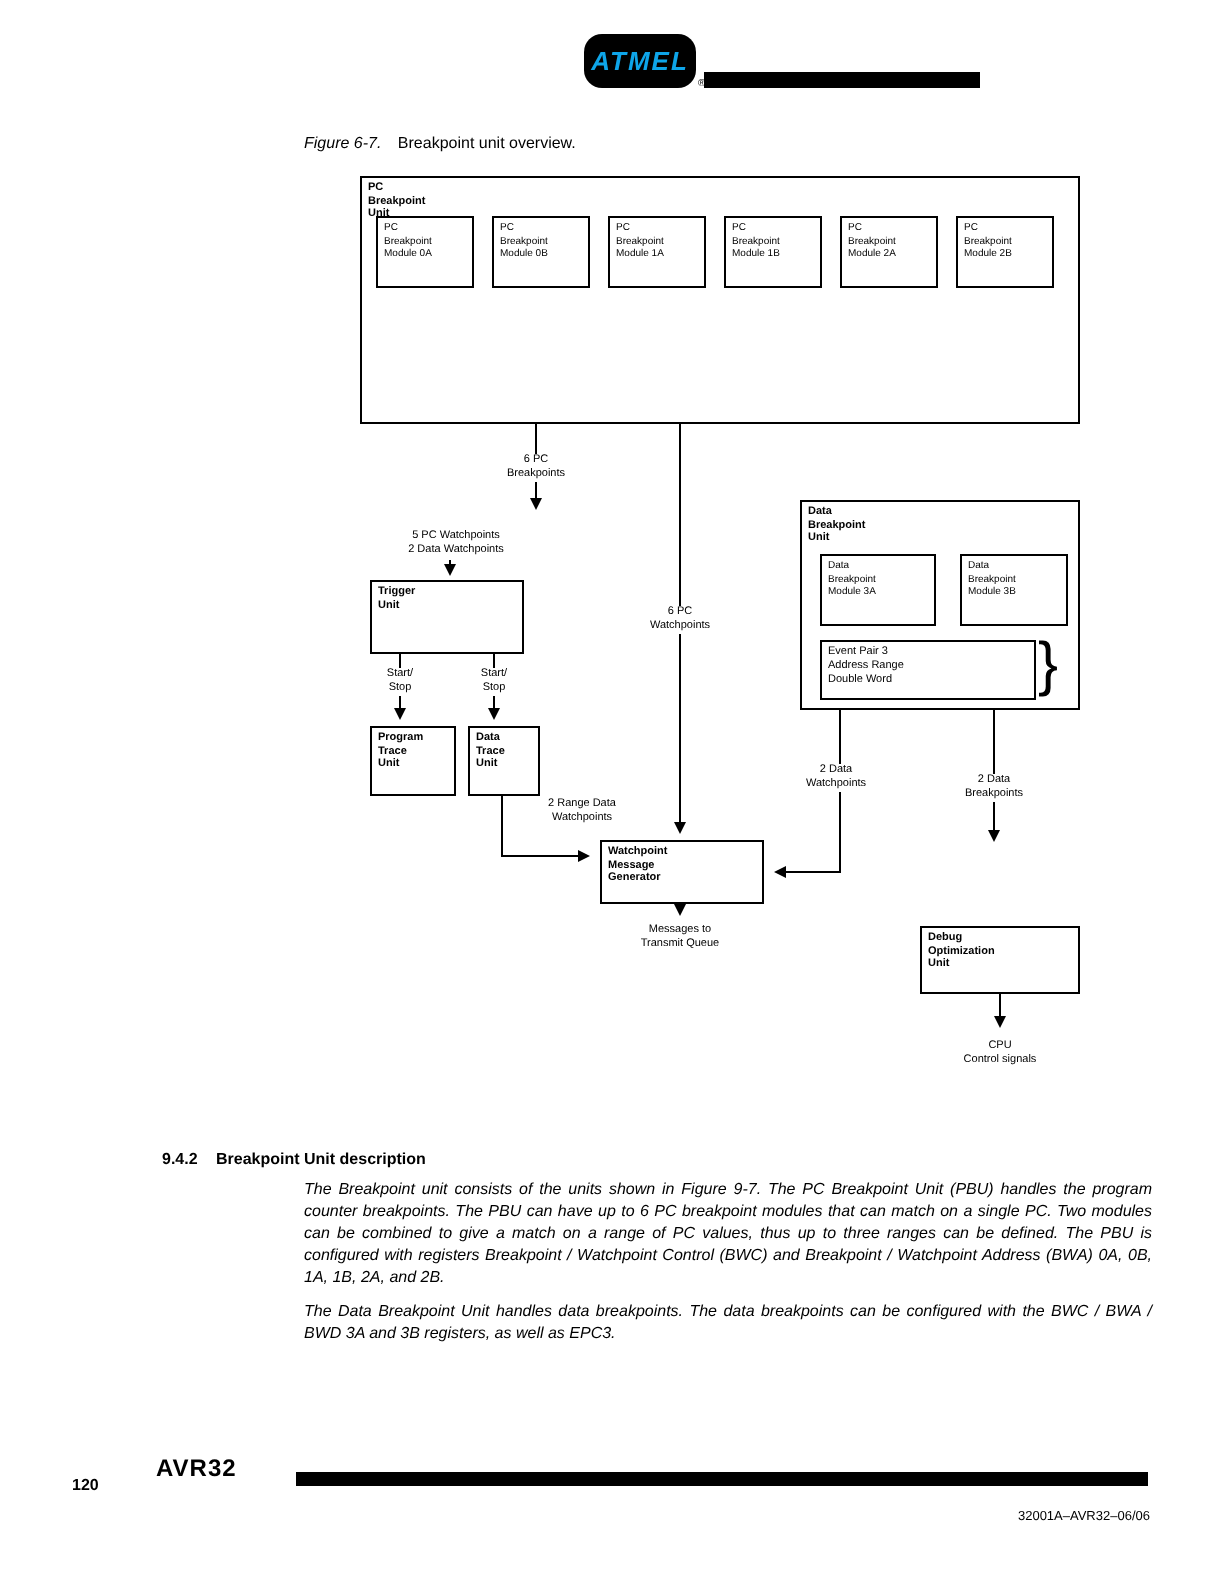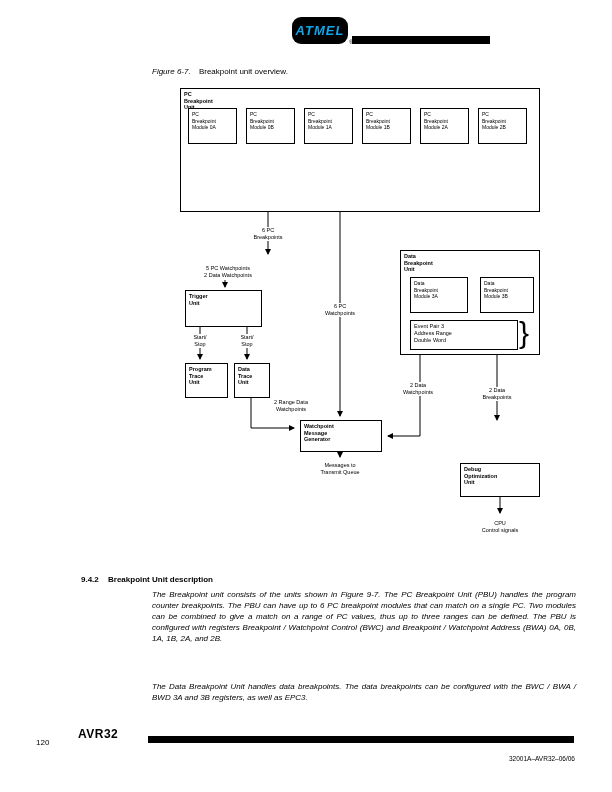--- a/index.html
+++ b/index.html
@@ -47,22 +47,22 @@
   }
   .section-heading { position:absolute; top:575px; left:0; width:612px; font-size:8px; font-weight:bold; }
   .section-num { position:absolute; left:38px;padding-left:43px; }
   .section-title { position:absolute; left:85px;padding-left:23px; }
   .body-para {
     position:absolute; left:152px; width:424px; font-size:8px; line-height:11px;
     text-align:justify;
     font-style:italic;
   }
   .para1 { top:589px; }
-  .para2 { top:681px; }
-  .page-num { position:absolute; left:36px; top:738px; font-size:8px; font-weight:normal; }
+  .para2 { top:650px; }
+  .page-num { position:absolute; left:36px; top:738px; font-size:8px; font-weight:bold; }
   .product-name { position:absolute; left:78px; top:727px; font-size:12px; font-weight:bold; letter-spacing:0.5px; }
   .footer-bar { position:absolute; left:148px; top:736px; width:426px; height:7px; background:#000; }
   .doc-code { position:absolute; left:455px; top:755px; width:120px; font-size:6.5px; text-align:right; }
 </style>
 </head>
 <body>
 
 <div class="page">
 
   <div class="logo">

